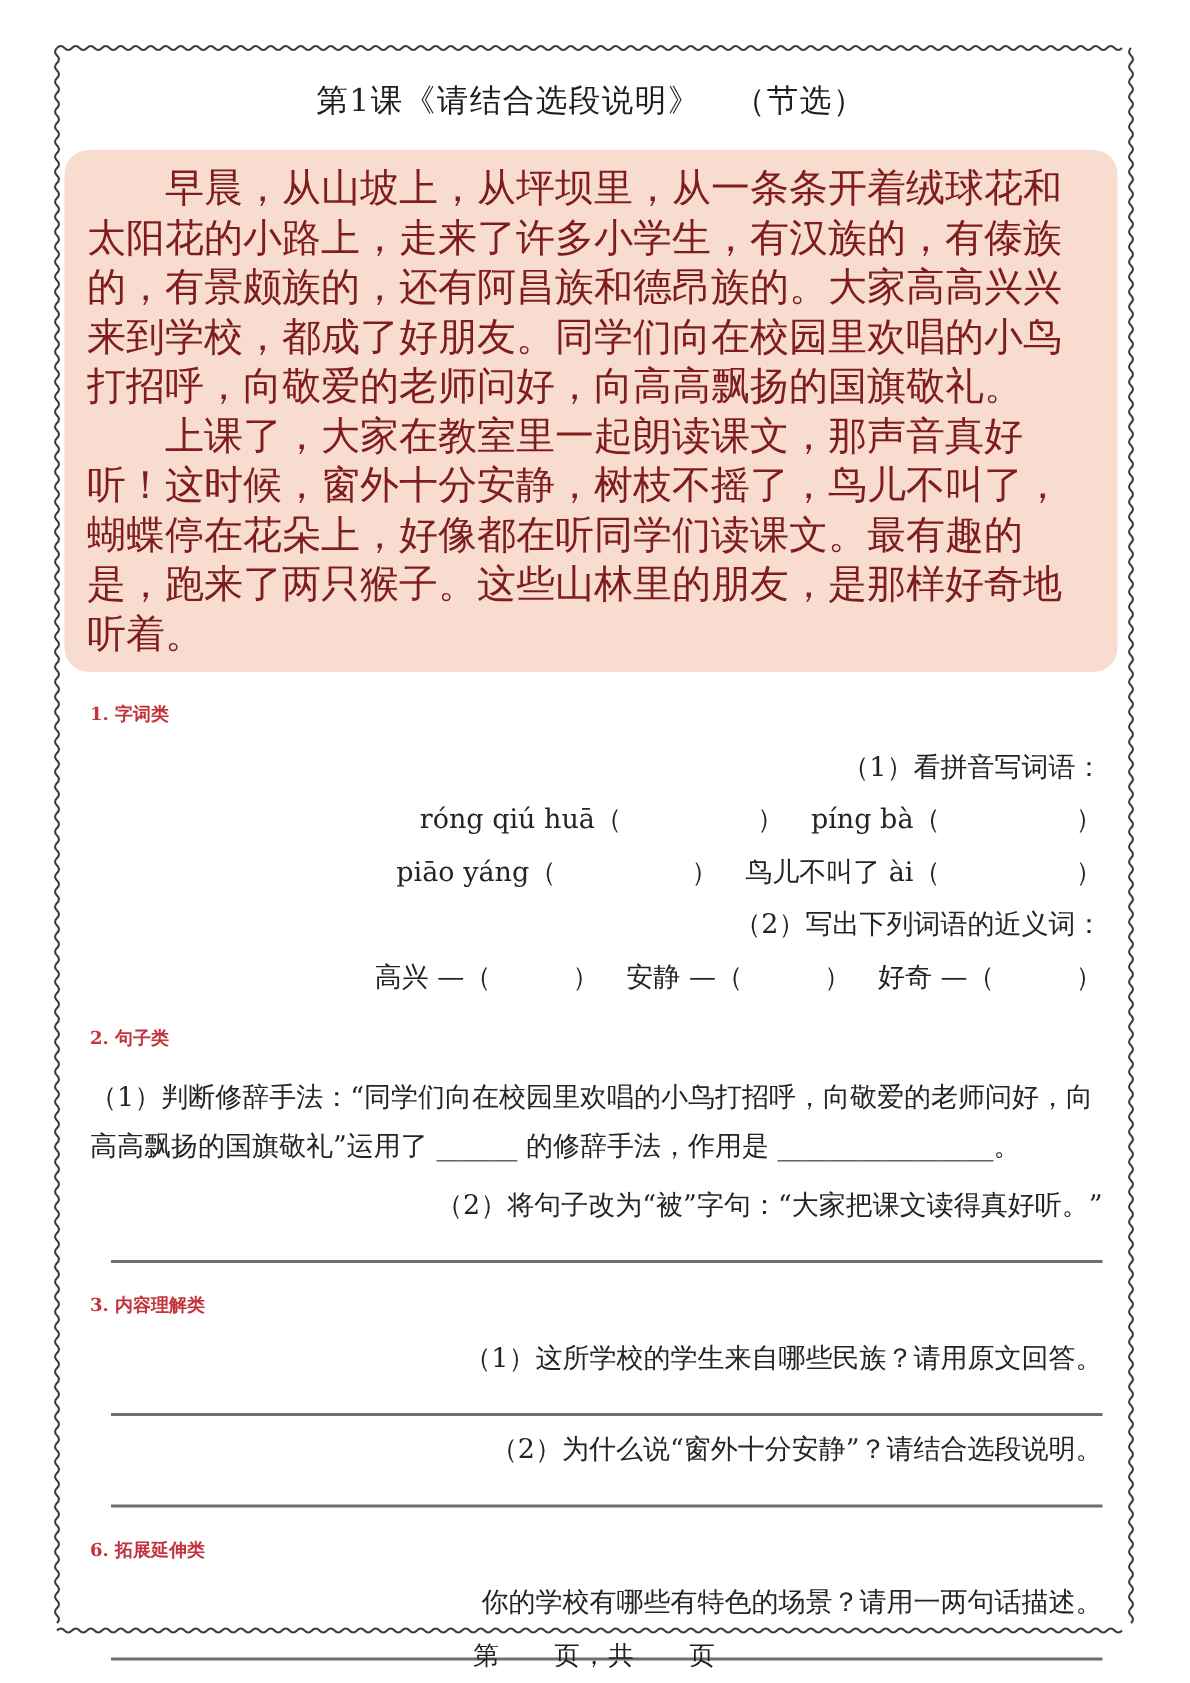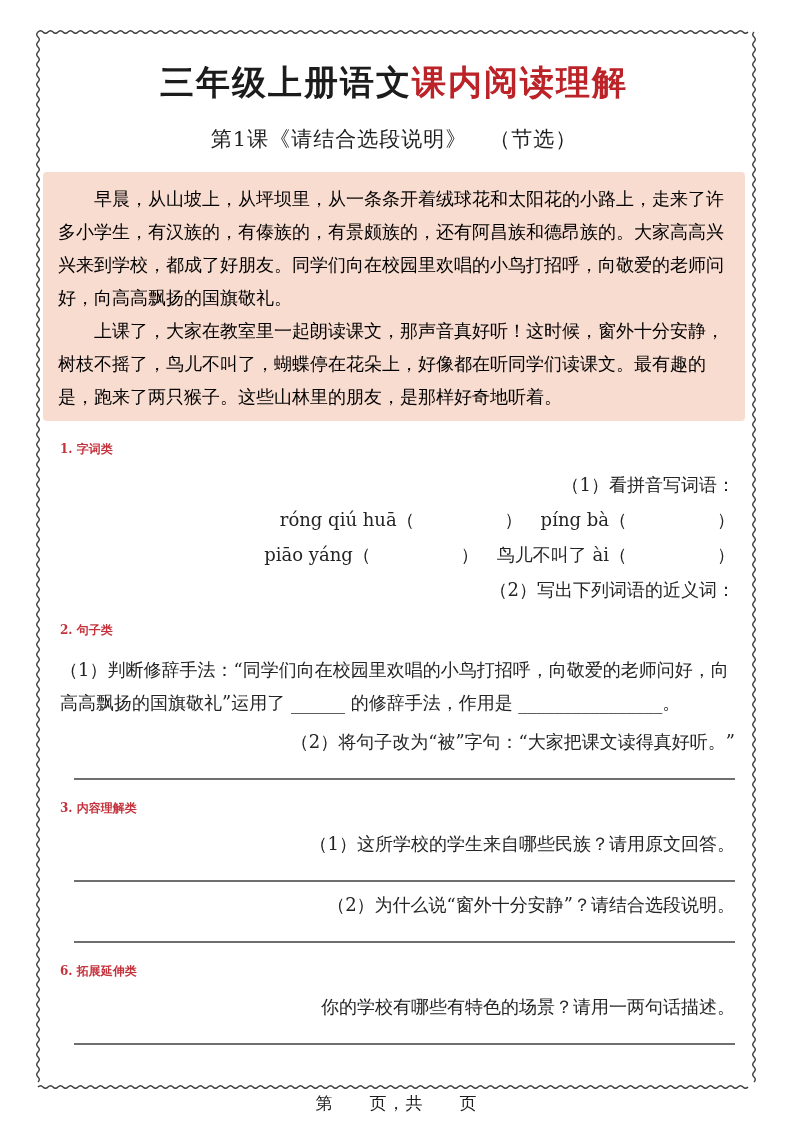--- a/index.html
+++ b/index.html
@@ -11,21 +11,21 @@
   }
   .border-svg { position:absolute; left:0; top:0; width:793px; height:1122px; pointer-events:none; }
   .content { position:absolute; left:43px; top:32px; width:702px; }
 
   .title { text-align:center; margin:28px 0 0 0; font-size:34px; font-weight:700;
            letter-spacing:2px; line-height:44px; color:#1c1c1c; }
   .title .red-part { color:var(--accent_red); }
   .subtitle { text-align:center; margin-top:20px; font-size:21px; line-height:30px; color:#1e1e1e; letter-spacing:1px; }
 
   .passage { margin-top:18px; background:var(--passage_bg); padding:10px 15px 8px 15px;
-             font-size:18px; line-height:33px; color:#000000; border-radius:4px; }
+             font-size:26px; line-height:33px; color:#7f1d1d; border-radius:16px; }
   .passage p { margin:0; text-indent:2em; }
 
   .sections { padding:0 10px 0 17px; font-size:18px; }
   .sec-heading { margin-top:16px; line-height:25px; font-size:12px; font-weight:700; color:var(--heading_red); }
   .row { margin-top:10px; line-height:25px;text-align:right; }
   .row-wrap { margin-top:10px; line-height:33px; }
   .pre { white-space:pre; }
   .answer-line { border:none; border-top:2px solid var(--line_gray); height:0;
                  margin:24px 0 4px 14px; }
   .footer { position:absolute; left:0; right:0; bottom:7px; text-align:center;
@@ -38,36 +38,36 @@
 
   <svg class="border-svg" id="border-svg">
       <path d="M 38 32 Q 40.5 29.4 43 32 Q 45.5 34.6 48 32 Q 50.5 29.4 53 32 Q 55.5 34.6 58 32 Q 60.5 29.4 63 32 Q 65.5 34.6 68 32 Q 70.5 29.4 73 32 Q 75.5 34.6 78 32 Q 80.5 29.4 83 32 Q 85.5 34.6 88 32 Q 90.5 29.4 93 32 Q 95.5 34.6 98 32 Q 100.5 29.4 103 32 Q 105.5 34.6 108 32 Q 110.5 29.4 113 32 Q 115.5 34.6 118 32 Q 120.5 29.4 123 32 Q 125.5 34.6 128 32 Q 130.5 29.4 133 32 Q 135.5 34.6 138 32 Q 140.5 29.4 143 32 Q 145.5 34.6 148 32 Q 150.5 29.4 153 32 Q 155.5 34.6 158 32 Q 160.5 29.4 163 32 Q 165.5 34.6 168 32 Q 170.5 29.4 173 32 Q 175.5 34.6 178 32 Q 180.5 29.4 183 32 Q 185.5 34.6 188 32 Q 190.5 29.4 193 32 Q 195.5 34.6 198 32 Q 200.5 29.4 203 32 Q 205.5 34.6 208 32 Q 210.5 29.4 213 32 Q 215.5 34.6 218 32 Q 220.5 29.4 223 32 Q 225.5 34.6 228 32 Q 230.5 29.4 233 32 Q 235.5 34.6 238 32 Q 240.5 29.4 243 32 Q 245.5 34.6 248 32 Q 250.5 29.4 253 32 Q 255.5 34.6 258 32 Q 260.5 29.4 263 32 Q 265.5 34.6 268 32 Q 270.5 29.4 273 32 Q 275.5 34.6 278 32 Q 280.5 29.4 283 32 Q 285.5 34.6 288 32 Q 290.5 29.4 293 32 Q 295.5 34.6 298 32 Q 300.5 29.4 303 32 Q 305.5 34.6 308 32 Q 310.5 29.4 313 32 Q 315.5 34.6 318 32 Q 320.5 29.4 323 32 Q 325.5 34.6 328 32 Q 330.5 29.4 333 32 Q 335.5 34.6 338 32 Q 340.5 29.4 343 32 Q 345.5 34.6 348 32 Q 350.5 29.4 353 32 Q 355.5 34.6 358 32 Q 360.5 29.4 363 32 Q 365.5 34.6 368 32 Q 370.5 29.4 373 32 Q 375.5 34.6 378 32 Q 380.5 29.4 383 32 Q 385.5 34.6 388 32 Q 390.5 29.4 393 32 Q 395.5 34.6 398 32 Q 400.5 29.4 403 32 Q 405.5 34.6 408 32 Q 410.5 29.4 413 32 Q 415.5 34.6 418 32 Q 420.5 29.4 423 32 Q 425.5 34.6 428 32 Q 430.5 29.4 433 32 Q 435.5 34.6 438 32 Q 440.5 29.4 443 32 Q 445.5 34.6 448 32 Q 450.5 29.4 453 32 Q 455.5 34.6 458 32 Q 460.5 29.4 463 32 Q 465.5 34.6 468 32 Q 470.5 29.4 473 32 Q 475.5 34.6 478 32 Q 480.5 29.4 483 32 Q 485.5 34.6 488 32 Q 490.5 29.4 493 32 Q 495.5 34.6 498 32 Q 500.5 29.4 503 32 Q 505.5 34.6 508 32 Q 510.5 29.4 513 32 Q 515.5 34.6 518 32 Q 520.5 29.4 523 32 Q 525.5 34.6 528 32 Q 530.5 29.4 533 32 Q 535.5 34.6 538 32 Q 540.5 29.4 543 32 Q 545.5 34.6 548 32 Q 550.5 29.4 553 32 Q 555.5 34.6 558 32 Q 560.5 29.4 563 32 Q 565.5 34.6 568 32 Q 570.5 29.4 573 32 Q 575.5 34.6 578 32 Q 580.5 29.4 583 32 Q 585.5 34.6 588 32 Q 590.5 29.4 593 32 Q 595.5 34.6 598 32 Q 600.5 29.4 603 32 Q 605.5 34.6 608 32 Q 610.5 29.4 613 32 Q 615.5 34.6 618 32 Q 620.5 29.4 623 32 Q 625.5 34.6 628 32 Q 630.5 29.4 633 32 Q 635.5 34.6 638 32 Q 640.5 29.4 643 32 Q 645.5 34.6 648 32 Q 650.5 29.4 653 32 Q 655.5 34.6 658 32 Q 660.5 29.4 663 32 Q 665.5 34.6 668 32 Q 670.5 29.4 673 32 Q 675.5 34.6 678 32 Q 680.5 29.4 683 32 Q 685.5 34.6 688 32 Q 690.5 29.4 693 32 Q 695.5 34.6 698 32 Q 700.5 29.4 703 32 Q 705.5 34.6 708 32 Q 710.5 29.4 713 32 Q 715.5 34.6 718 32 Q 720.5 29.4 723 32 Q 725.5 34.6 728 32 Q 730.5 29.4 733 32 Q 735.5 34.6 738 32 Q 740.5 29.4 743 32 Q 745.5 34.6 748 32" fill="none" stroke="#3c3c3c" stroke-width="1.4"></path>
       <path d="M 38 1087 Q 40.5 1084.4 43 1087 Q 45.5 1089.6 48 1087 Q 50.5 1084.4 53 1087 Q 55.5 1089.6 58 1087 Q 60.5 1084.4 63 1087 Q 65.5 1089.6 68 1087 Q 70.5 1084.4 73 1087 Q 75.5 1089.6 78 1087 Q 80.5 1084.4 83 1087 Q 85.5 1089.6 88 1087 Q 90.5 1084.4 93 1087 Q 95.5 1089.6 98 1087 Q 100.5 1084.4 103 1087 Q 105.5 1089.6 108 1087 Q 110.5 1084.4 113 1087 Q 115.5 1089.6 118 1087 Q 120.5 1084.4 123 1087 Q 125.5 1089.6 128 1087 Q 130.5 1084.4 133 1087 Q 135.5 1089.6 138 1087 Q 140.5 1084.4 143 1087 Q 145.5 1089.6 148 1087 Q 150.5 1084.4 153 1087 Q 155.5 1089.6 158 1087 Q 160.5 1084.4 163 1087 Q 165.5 1089.6 168 1087 Q 170.5 1084.4 173 1087 Q 175.5 1089.6 178 1087 Q 180.5 1084.4 183 1087 Q 185.5 1089.6 188 1087 Q 190.5 1084.4 193 1087 Q 195.5 1089.6 198 1087 Q 200.5 1084.4 203 1087 Q 205.5 1089.6 208 1087 Q 210.5 1084.4 213 1087 Q 215.5 1089.6 218 1087 Q 220.5 1084.4 223 1087 Q 225.5 1089.6 228 1087 Q 230.5 1084.4 233 1087 Q 235.5 1089.6 238 1087 Q 240.5 1084.4 243 1087 Q 245.5 1089.6 248 1087 Q 250.5 1084.4 253 1087 Q 255.5 1089.6 258 1087 Q 260.5 1084.4 263 1087 Q 265.5 1089.6 268 1087 Q 270.5 1084.4 273 1087 Q 275.5 1089.6 278 1087 Q 280.5 1084.4 283 1087 Q 285.5 1089.6 288 1087 Q 290.5 1084.4 293 1087 Q 295.5 1089.6 298 1087 Q 300.5 1084.4 303 1087 Q 305.5 1089.6 308 1087 Q 310.5 1084.4 313 1087 Q 315.5 1089.6 318 1087 Q 320.5 1084.4 323 1087 Q 325.5 1089.6 328 1087 Q 330.5 1084.4 333 1087 Q 335.5 1089.6 338 1087 Q 340.5 1084.4 343 1087 Q 345.5 1089.6 348 1087 Q 350.5 1084.4 353 1087 Q 355.5 1089.6 358 1087 Q 360.5 1084.4 363 1087 Q 365.5 1089.6 368 1087 Q 370.5 1084.4 373 1087 Q 375.5 1089.6 378 1087 Q 380.5 1084.4 383 1087 Q 385.5 1089.6 388 1087 Q 390.5 1084.4 393 1087 Q 395.5 1089.6 398 1087 Q 400.5 1084.4 403 1087 Q 405.5 1089.6 408 1087 Q 410.5 1084.4 413 1087 Q 415.5 1089.6 418 1087 Q 420.5 1084.4 423 1087 Q 425.5 1089.6 428 1087 Q 430.5 1084.4 433 1087 Q 435.5 1089.6 438 1087 Q 440.5 1084.4 443 1087 Q 445.5 1089.6 448 1087 Q 450.5 1084.4 453 1087 Q 455.5 1089.6 458 1087 Q 460.5 1084.4 463 1087 Q 465.5 1089.6 468 1087 Q 470.5 1084.4 473 1087 Q 475.5 1089.6 478 1087 Q 480.5 1084.4 483 1087 Q 485.5 1089.6 488 1087 Q 490.5 1084.4 493 1087 Q 495.5 1089.6 498 1087 Q 500.5 1084.4 503 1087 Q 505.5 1089.6 508 1087 Q 510.5 1084.4 513 1087 Q 515.5 1089.6 518 1087 Q 520.5 1084.4 523 1087 Q 525.5 1089.6 528 1087 Q 530.5 1084.4 533 1087 Q 535.5 1089.6 538 1087 Q 540.5 1084.4 543 1087 Q 545.5 1089.6 548 1087 Q 550.5 1084.4 553 1087 Q 555.5 1089.6 558 1087 Q 560.5 1084.4 563 1087 Q 565.5 1089.6 568 1087 Q 570.5 1084.4 573 1087 Q 575.5 1089.6 578 1087 Q 580.5 1084.4 583 1087 Q 585.5 1089.6 588 1087 Q 590.5 1084.4 593 1087 Q 595.5 1089.6 598 1087 Q 600.5 1084.4 603 1087 Q 605.5 1089.6 608 1087 Q 610.5 1084.4 613 1087 Q 615.5 1089.6 618 1087 Q 620.5 1084.4 623 1087 Q 625.5 1089.6 628 1087 Q 630.5 1084.4 633 1087 Q 635.5 1089.6 638 1087 Q 640.5 1084.4 643 1087 Q 645.5 1089.6 648 1087 Q 650.5 1084.4 653 1087 Q 655.5 1089.6 658 1087 Q 660.5 1084.4 663 1087 Q 665.5 1089.6 668 1087 Q 670.5 1084.4 673 1087 Q 675.5 1089.6 678 1087 Q 680.5 1084.4 683 1087 Q 685.5 1089.6 688 1087 Q 690.5 1084.4 693 1087 Q 695.5 1089.6 698 1087 Q 700.5 1084.4 703 1087 Q 705.5 1089.6 708 1087 Q 710.5 1084.4 713 1087 Q 715.5 1089.6 718 1087 Q 720.5 1084.4 723 1087 Q 725.5 1089.6 728 1087 Q 730.5 1084.4 733 1087 Q 735.5 1089.6 738 1087 Q 740.5 1084.4 743 1087 Q 745.5 1089.6 748 1087" fill="none" stroke="#3c3c3c" stroke-width="1.4"></path>
       <path d="M 38 32 Q 35.4 34.5 38 37 Q 40.6 39.5 38 42 Q 35.4 44.5 38 47 Q 40.6 49.5 38 52 Q 35.4 54.5 38 57 Q 40.6 59.5 38 62 Q 35.4 64.5 38 67 Q 40.6 69.5 38 72 Q 35.4 74.5 38 77 Q 40.6 79.5 38 82 Q 35.4 84.5 38 87 Q 40.6 89.5 38 92 Q 35.4 94.5 38 97 Q 40.6 99.5 38 102 Q 35.4 104.5 38 107 Q 40.6 109.5 38 112 Q 35.4 114.5 38 117 Q 40.6 119.5 38 122 Q 35.4 124.5 38 127 Q 40.6 129.5 38 132 Q 35.4 134.5 38 137 Q 40.6 139.5 38 142 Q 35.4 144.5 38 147 Q 40.6 149.5 38 152 Q 35.4 154.5 38 157 Q 40.6 159.5 38 162 Q 35.4 164.5 38 167 Q 40.6 169.5 38 172 Q 35.4 174.5 38 177 Q 40.6 179.5 38 182 Q 35.4 184.5 38 187 Q 40.6 189.5 38 192 Q 35.4 194.5 38 197 Q 40.6 199.5 38 202 Q 35.4 204.5 38 207 Q 40.6 209.5 38 212 Q 35.4 214.5 38 217 Q 40.6 219.5 38 222 Q 35.4 224.5 38 227 Q 40.6 229.5 38 232 Q 35.4 234.5 38 237 Q 40.6 239.5 38 242 Q 35.4 244.5 38 247 Q 40.6 249.5 38 252 Q 35.4 254.5 38 257 Q 40.6 259.5 38 262 Q 35.4 264.5 38 267 Q 40.6 269.5 38 272 Q 35.4 274.5 38 277 Q 40.6 279.5 38 282 Q 35.4 284.5 38 287 Q 40.6 289.5 38 292 Q 35.4 294.5 38 297 Q 40.6 299.5 38 302 Q 35.4 304.5 38 307 Q 40.6 309.5 38 312 Q 35.4 314.5 38 317 Q 40.6 319.5 38 322 Q 35.4 324.5 38 327 Q 40.6 329.5 38 332 Q 35.4 334.5 38 337 Q 40.6 339.5 38 342 Q 35.4 344.5 38 347 Q 40.6 349.5 38 352 Q 35.4 354.5 38 357 Q 40.6 359.5 38 362 Q 35.4 364.5 38 367 Q 40.6 369.5 38 372 Q 35.4 374.5 38 377 Q 40.6 379.5 38 382 Q 35.4 384.5 38 387 Q 40.6 389.5 38 392 Q 35.4 394.5 38 397 Q 40.6 399.5 38 402 Q 35.4 404.5 38 407 Q 40.6 409.5 38 412 Q 35.4 414.5 38 417 Q 40.6 419.5 38 422 Q 35.4 424.5 38 427 Q 40.6 429.5 38 432 Q 35.4 434.5 38 437 Q 40.6 439.5 38 442 Q 35.4 444.5 38 447 Q 40.6 449.5 38 452 Q 35.4 454.5 38 457 Q 40.6 459.5 38 462 Q 35.4 464.5 38 467 Q 40.6 469.5 38 472 Q 35.4 474.5 38 477 Q 40.6 479.5 38 482 Q 35.4 484.5 38 487 Q 40.6 489.5 38 492 Q 35.4 494.5 38 497 Q 40.6 499.5 38 502 Q 35.4 504.5 38 507 Q 40.6 509.5 38 512 Q 35.4 514.5 38 517 Q 40.6 519.5 38 522 Q 35.4 524.5 38 527 Q 40.6 529.5 38 532 Q 35.4 534.5 38 537 Q 40.6 539.5 38 542 Q 35.4 544.5 38 547 Q 40.6 549.5 38 552 Q 35.4 554.5 38 557 Q 40.6 559.5 38 562 Q 35.4 564.5 38 567 Q 40.6 569.5 38 572 Q 35.4 574.5 38 577 Q 40.6 579.5 38 582 Q 35.4 584.5 38 587 Q 40.6 589.5 38 592 Q 35.4 594.5 38 597 Q 40.6 599.5 38 602 Q 35.4 604.5 38 607 Q 40.6 609.5 38 612 Q 35.4 614.5 38 617 Q 40.6 619.5 38 622 Q 35.4 624.5 38 627 Q 40.6 629.5 38 632 Q 35.4 634.5 38 637 Q 40.6 639.5 38 642 Q 35.4 644.5 38 647 Q 40.6 649.5 38 652 Q 35.4 654.5 38 657 Q 40.6 659.5 38 662 Q 35.4 664.5 38 667 Q 40.6 669.5 38 672 Q 35.4 674.5 38 677 Q 40.6 679.5 38 682 Q 35.4 684.5 38 687 Q 40.6 689.5 38 692 Q 35.4 694.5 38 697 Q 40.6 699.5 38 702 Q 35.4 704.5 38 707 Q 40.6 709.5 38 712 Q 35.4 714.5 38 717 Q 40.6 719.5 38 722 Q 35.4 724.5 38 727 Q 40.6 729.5 38 732 Q 35.4 734.5 38 737 Q 40.6 739.5 38 742 Q 35.4 744.5 38 747 Q 40.6 749.5 38 752 Q 35.4 754.5 38 757 Q 40.6 759.5 38 762 Q 35.4 764.5 38 767 Q 40.6 769.5 38 772 Q 35.4 774.5 38 777 Q 40.6 779.5 38 782 Q 35.4 784.5 38 787 Q 40.6 789.5 38 792 Q 35.4 794.5 38 797 Q 40.6 799.5 38 802 Q 35.4 804.5 38 807 Q 40.6 809.5 38 812 Q 35.4 814.5 38 817 Q 40.6 819.5 38 822 Q 35.4 824.5 38 827 Q 40.6 829.5 38 832 Q 35.4 834.5 38 837 Q 40.6 839.5 38 842 Q 35.4 844.5 38 847 Q 40.6 849.5 38 852 Q 35.4 854.5 38 857 Q 40.6 859.5 38 862 Q 35.4 864.5 38 867 Q 40.6 869.5 38 872 Q 35.4 874.5 38 877 Q 40.6 879.5 38 882 Q 35.4 884.5 38 887 Q 40.6 889.5 38 892 Q 35.4 894.5 38 897 Q 40.6 899.5 38 902 Q 35.4 904.5 38 907 Q 40.6 909.5 38 912 Q 35.4 914.5 38 917 Q 40.6 919.5 38 922 Q 35.4 924.5 38 927 Q 40.6 929.5 38 932 Q 35.4 934.5 38 937 Q 40.6 939.5 38 942 Q 35.4 944.5 38 947 Q 40.6 949.5 38 952 Q 35.4 954.5 38 957 Q 40.6 959.5 38 962 Q 35.4 964.5 38 967 Q 40.6 969.5 38 972 Q 35.4 974.5 38 977 Q 40.6 979.5 38 982 Q 35.4 984.5 38 987 Q 40.6 989.5 38 992 Q 35.4 994.5 38 997 Q 40.6 999.5 38 1002 Q 35.4 1004.5 38 1007 Q 40.6 1009.5 38 1012 Q 35.4 1014.5 38 1017 Q 40.6 1019.5 38 1022 Q 35.4 1024.5 38 1027 Q 40.6 1029.5 38 1032 Q 35.4 1034.5 38 1037 Q 40.6 1039.5 38 1042 Q 35.4 1044.5 38 1047 Q 40.6 1049.5 38 1052 Q 35.4 1054.5 38 1057 Q 40.6 1059.5 38 1062 Q 35.4 1064.5 38 1067 Q 40.6 1069.5 38 1072 Q 35.4 1074.5 38 1077 Q 40.6 1079.5 38 1082" fill="none" stroke="#3c3c3c" stroke-width="1.4"></path>
       <path d="M 754 32 Q 751.4 34.5 754 37 Q 756.6 39.5 754 42 Q 751.4 44.5 754 47 Q 756.6 49.5 754 52 Q 751.4 54.5 754 57 Q 756.6 59.5 754 62 Q 751.4 64.5 754 67 Q 756.6 69.5 754 72 Q 751.4 74.5 754 77 Q 756.6 79.5 754 82 Q 751.4 84.5 754 87 Q 756.6 89.5 754 92 Q 751.4 94.5 754 97 Q 756.6 99.5 754 102 Q 751.4 104.5 754 107 Q 756.6 109.5 754 112 Q 751.4 114.5 754 117 Q 756.6 119.5 754 122 Q 751.4 124.5 754 127 Q 756.6 129.5 754 132 Q 751.4 134.5 754 137 Q 756.6 139.5 754 142 Q 751.4 144.5 754 147 Q 756.6 149.5 754 152 Q 751.4 154.5 754 157 Q 756.6 159.5 754 162 Q 751.4 164.5 754 167 Q 756.6 169.5 754 172 Q 751.4 174.5 754 177 Q 756.6 179.5 754 182 Q 751.4 184.5 754 187 Q 756.6 189.5 754 192 Q 751.4 194.5 754 197 Q 756.6 199.5 754 202 Q 751.4 204.5 754 207 Q 756.6 209.5 754 212 Q 751.4 214.5 754 217 Q 756.6 219.5 754 222 Q 751.4 224.5 754 227 Q 756.6 229.5 754 232 Q 751.4 234.5 754 237 Q 756.6 239.5 754 242 Q 751.4 244.5 754 247 Q 756.6 249.5 754 252 Q 751.4 254.5 754 257 Q 756.6 259.5 754 262 Q 751.4 264.5 754 267 Q 756.6 269.5 754 272 Q 751.4 274.5 754 277 Q 756.6 279.5 754 282 Q 751.4 284.5 754 287 Q 756.6 289.5 754 292 Q 751.4 294.5 754 297 Q 756.6 299.5 754 302 Q 751.4 304.5 754 307 Q 756.6 309.5 754 312 Q 751.4 314.5 754 317 Q 756.6 319.5 754 322 Q 751.4 324.5 754 327 Q 756.6 329.5 754 332 Q 751.4 334.5 754 337 Q 756.6 339.5 754 342 Q 751.4 344.5 754 347 Q 756.6 349.5 754 352 Q 751.4 354.5 754 357 Q 756.6 359.5 754 362 Q 751.4 364.5 754 367 Q 756.6 369.5 754 372 Q 751.4 374.5 754 377 Q 756.6 379.5 754 382 Q 751.4 384.5 754 387 Q 756.6 389.5 754 392 Q 751.4 394.5 754 397 Q 756.6 399.5 754 402 Q 751.4 404.5 754 407 Q 756.6 409.5 754 412 Q 751.4 414.5 754 417 Q 756.6 419.5 754 422 Q 751.4 424.5 754 427 Q 756.6 429.5 754 432 Q 751.4 434.5 754 437 Q 756.6 439.5 754 442 Q 751.4 444.5 754 447 Q 756.6 449.5 754 452 Q 751.4 454.5 754 457 Q 756.6 459.5 754 462 Q 751.4 464.5 754 467 Q 756.6 469.5 754 472 Q 751.4 474.5 754 477 Q 756.6 479.5 754 482 Q 751.4 484.5 754 487 Q 756.6 489.5 754 492 Q 751.4 494.5 754 497 Q 756.6 499.5 754 502 Q 751.4 504.5 754 507 Q 756.6 509.5 754 512 Q 751.4 514.5 754 517 Q 756.6 519.5 754 522 Q 751.4 524.5 754 527 Q 756.6 529.5 754 532 Q 751.4 534.5 754 537 Q 756.6 539.5 754 542 Q 751.4 544.5 754 547 Q 756.6 549.5 754 552 Q 751.4 554.5 754 557 Q 756.6 559.5 754 562 Q 751.4 564.5 754 567 Q 756.6 569.5 754 572 Q 751.4 574.5 754 577 Q 756.6 579.5 754 582 Q 751.4 584.5 754 587 Q 756.6 589.5 754 592 Q 751.4 594.5 754 597 Q 756.6 599.5 754 602 Q 751.4 604.5 754 607 Q 756.6 609.5 754 612 Q 751.4 614.5 754 617 Q 756.6 619.5 754 622 Q 751.4 624.5 754 627 Q 756.6 629.5 754 632 Q 751.4 634.5 754 637 Q 756.6 639.5 754 642 Q 751.4 644.5 754 647 Q 756.6 649.5 754 652 Q 751.4 654.5 754 657 Q 756.6 659.5 754 662 Q 751.4 664.5 754 667 Q 756.6 669.5 754 672 Q 751.4 674.5 754 677 Q 756.6 679.5 754 682 Q 751.4 684.5 754 687 Q 756.6 689.5 754 692 Q 751.4 694.5 754 697 Q 756.6 699.5 754 702 Q 751.4 704.5 754 707 Q 756.6 709.5 754 712 Q 751.4 714.5 754 717 Q 756.6 719.5 754 722 Q 751.4 724.5 754 727 Q 756.6 729.5 754 732 Q 751.4 734.5 754 737 Q 756.6 739.5 754 742 Q 751.4 744.5 754 747 Q 756.6 749.5 754 752 Q 751.4 754.5 754 757 Q 756.6 759.5 754 762 Q 751.4 764.5 754 767 Q 756.6 769.5 754 772 Q 751.4 774.5 754 777 Q 756.6 779.5 754 782 Q 751.4 784.5 754 787 Q 756.6 789.5 754 792 Q 751.4 794.5 754 797 Q 756.6 799.5 754 802 Q 751.4 804.5 754 807 Q 756.6 809.5 754 812 Q 751.4 814.5 754 817 Q 756.6 819.5 754 822 Q 751.4 824.5 754 827 Q 756.6 829.5 754 832 Q 751.4 834.5 754 837 Q 756.6 839.5 754 842 Q 751.4 844.5 754 847 Q 756.6 849.5 754 852 Q 751.4 854.5 754 857 Q 756.6 859.5 754 862 Q 751.4 864.5 754 867 Q 756.6 869.5 754 872 Q 751.4 874.5 754 877 Q 756.6 879.5 754 882 Q 751.4 884.5 754 887 Q 756.6 889.5 754 892 Q 751.4 894.5 754 897 Q 756.6 899.5 754 902 Q 751.4 904.5 754 907 Q 756.6 909.5 754 912 Q 751.4 914.5 754 917 Q 756.6 919.5 754 922 Q 751.4 924.5 754 927 Q 756.6 929.5 754 932 Q 751.4 934.5 754 937 Q 756.6 939.5 754 942 Q 751.4 944.5 754 947 Q 756.6 949.5 754 952 Q 751.4 954.5 754 957 Q 756.6 959.5 754 962 Q 751.4 964.5 754 967 Q 756.6 969.5 754 972 Q 751.4 974.5 754 977 Q 756.6 979.5 754 982 Q 751.4 984.5 754 987 Q 756.6 989.5 754 992 Q 751.4 994.5 754 997 Q 756.6 999.5 754 1002 Q 751.4 1004.5 754 1007 Q 756.6 1009.5 754 1012 Q 751.4 1014.5 754 1017 Q 756.6 1019.5 754 1022 Q 751.4 1024.5 754 1027 Q 756.6 1029.5 754 1032 Q 751.4 1034.5 754 1037 Q 756.6 1039.5 754 1042 Q 751.4 1044.5 754 1047 Q 756.6 1049.5 754 1052 Q 751.4 1054.5 754 1057 Q 756.6 1059.5 754 1062 Q 751.4 1064.5 754 1067 Q 756.6 1069.5 754 1072 Q 751.4 1074.5 754 1077 Q 756.6 1079.5 754 1082" fill="none" stroke="#3c3c3c" stroke-width="1.4"></path>
     </svg>
 
   <div class="content">
 
-    <h1 class="title"><span>三年级上册语文</span><span class="red-part">课内阅读理解</span></h1>
 
     <div class="subtitle">第1课《请结合选段说明》　（节选）</div>
 
     <div class="passage">
       <p>早晨，从山坡上，从坪坝里，从一条条开着绒球花和太阳花的小路上，走来了许多小学生，有汉族的，有傣族的，有景颇族的，还有阿昌族和德昂族的。大家高高兴兴来到学校，都成了好朋友。同学们向在校园里欢唱的小鸟打招呼，向敬爱的老师问好，向高高飘扬的国旗敬礼。</p>
       <p>上课了，大家在教室里一起朗读课文，那声音真好听！这时候，窗外十分安静，树枝不摇了，鸟儿不叫了，蝴蝶停在花朵上，好像都在听同学们读课文。最有趣的是，跑来了两只猴子。这些山林里的朋友，是那样好奇地听着。</p>
     </div>
 
     <div class="sections">
 
       <div class="sec-heading">1. 字词类</div>
       <div class="row">（1）看拼音写词语：</div>
       <div class="row pre">róng qiú huā（　　　　　）　píng bà（　　　　　）</div>
       <div class="row pre"> piāo yáng（　　　　　）　鸟儿不叫了 ài（　　　　　）</div>
       <div class="row">（2）写出下列词语的近义词：</div>
+      <div class="row pre">高兴 —（　　　）　安静 —（　　　）　好奇 —（　　　）</div>
 
       <div class="sec-heading">2. 句子类</div>
       <div class="row-wrap">（1）判断修辞手法：“同学们向在校园里欢唱的小鸟打招呼，向敬爱的老师问好，向高高飘扬的国旗敬礼”运用了 ______ 的修辞手法，作用是 ________________。</div>
       <div class="row">（2）将句子改为“被”字句：“大家把课文读得真好听。”</div>
       <div class="answer-line"></div>
 
       <div class="sec-heading">3. 内容理解类</div>
       <div class="row">（1）这所学校的学生来自哪些民族？请用原文回答。</div>
       <div class="answer-line"></div>
       <div class="row">（2）为什么说“窗外十分安静”？请结合选段说明。</div>

